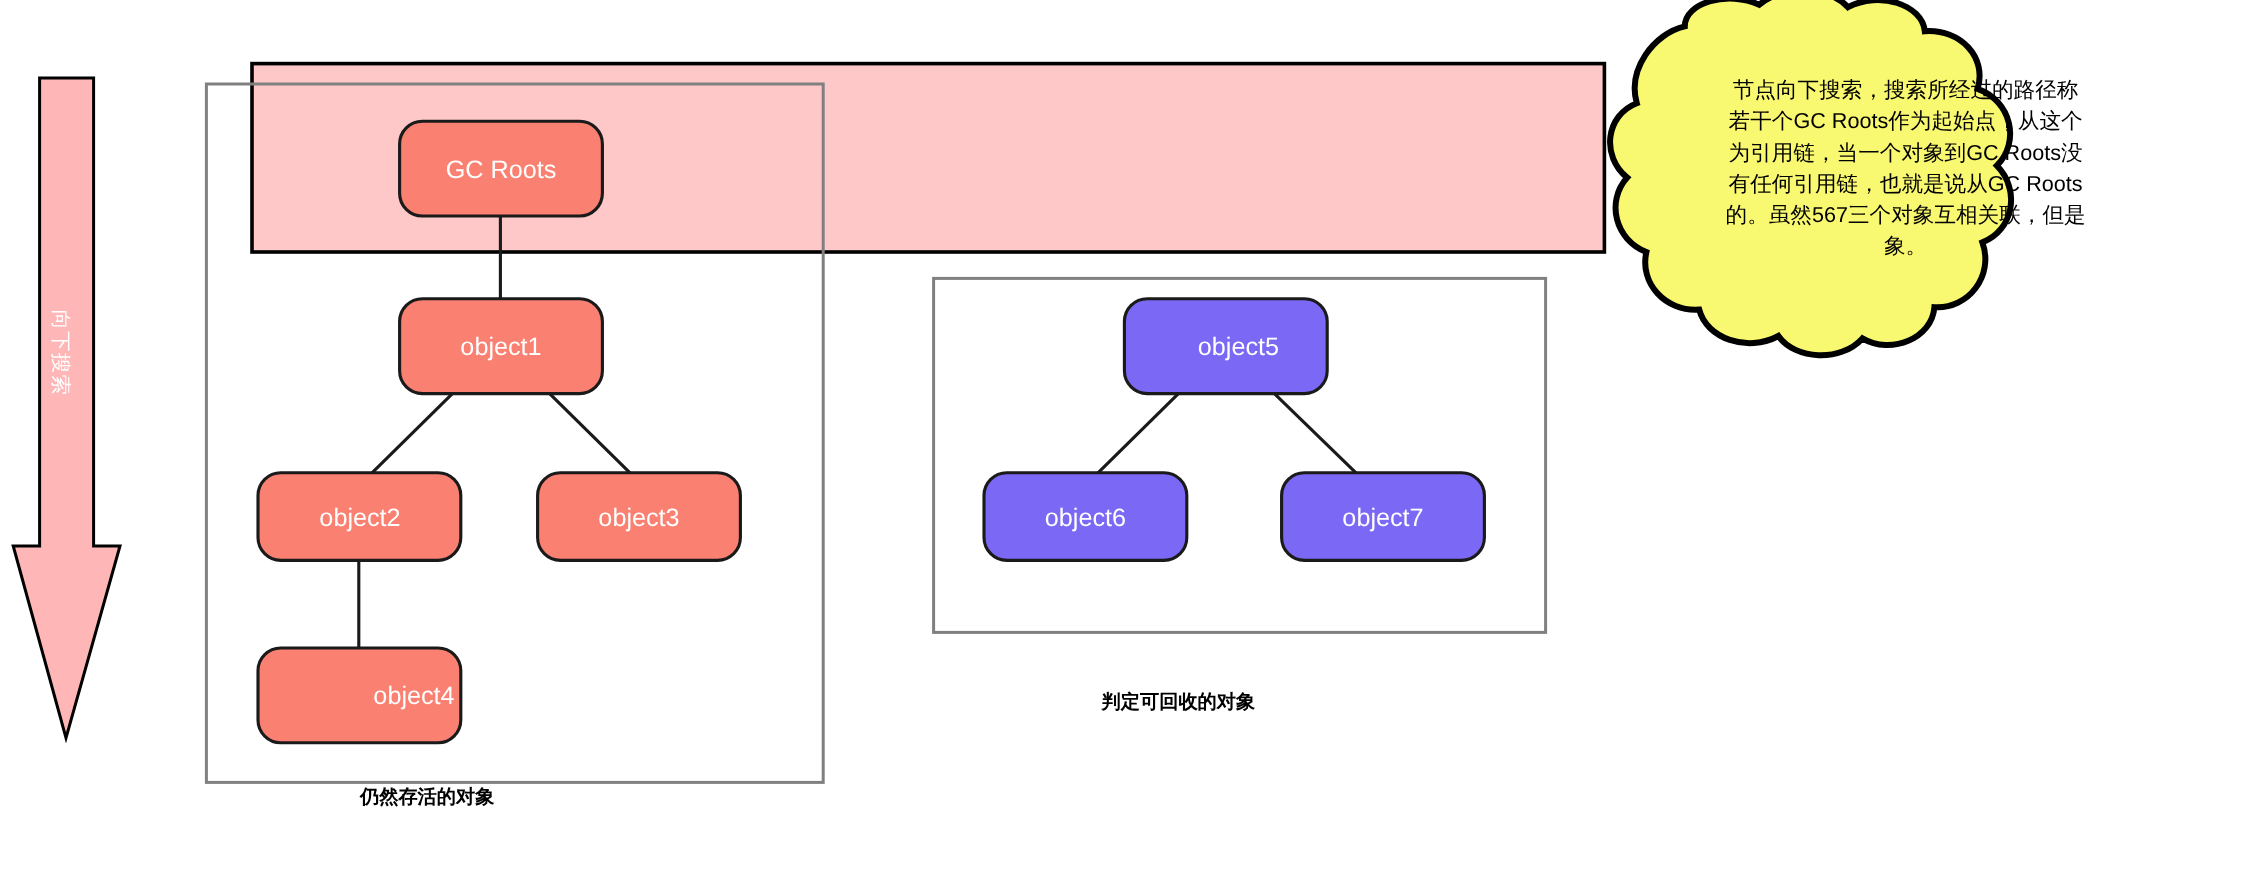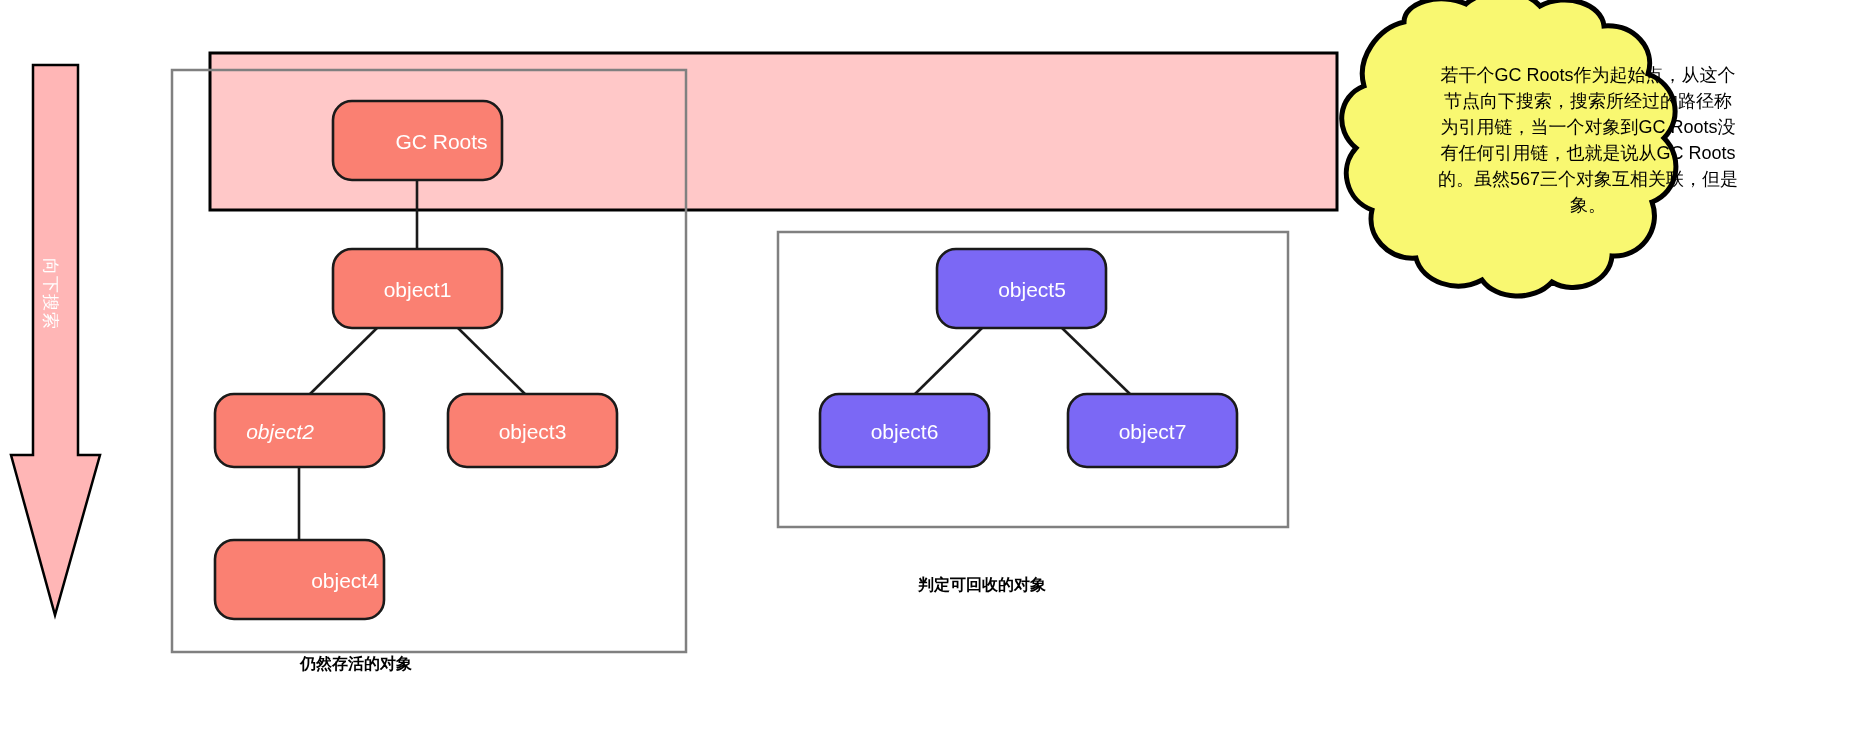--- a/index.html
+++ b/index.html
@@ -98,34 +98,34 @@
                C1456,294 1422,282 1416,258
                C1388,260 1366,236 1372,210
                C1346,200 1338,168 1356,148
                C1334,130 1338,96 1364,86
                C1356,58 1378,28 1404,22 Z" fill="#F9F871" stroke="#000000" stroke-width="5"></path>
     </g>
   </svg>
 
   <div class="arrowlabel" style="left:62px;top:258px;">向下搜索</div>
 
-  <div class="nodetext" style="left:333px;top:131px;width:169px;margin-left:24px;">GC Roots</div>
+  <div class="nodetext" style="left:333px;top:131px;width:169px;">GC Roots</div>
   <div class="nodetext" style="left:333px;top:279px;width:169px;">object1</div>
-  <div class="nodetext" style="left:206px;top:421px;width:148px;font-style:italic;">object2</div>
+  <div class="nodetext" style="left:226px;top:421px;width:148px;">object2</div>
   <div class="nodetext" style="left:448px;top:421px;width:169px;">object3</div>
   <div class="nodetext" style="left:215px;top:570px;width:202px;padding-left:29px;">object4</div>
   <div class="nodetext" style="left:937px;top:279px;width:190px;">object5</div>
   <div class="nodetext" style="left:820px;top:421px;width:169px;">object6</div>
   <div class="nodetext" style="left:1068px;top:421px;width:169px;">object7</div>
 
   <div class="caption" style="left:300px;top:654px;">仍然存活的对象</div>
   <div class="caption" style="left:918px;top:575px;">判定可回收的对象</div>
 
   <div class="cloudtext">
+    <div>节点向下搜索，搜索所经过的路径称</div>
     <div>若干个GC Roots作为起始点，从这个</div>
-    <div>节点向下搜索，搜索所经过的路径称</div>
     <div>为引用链，当一个对象到GC Roots没</div>
     <div>有任何引用链，也就是说从GC Roots</div>
     <div>的。虽然567三个对象互相关联，但是</div>
     <div>象。</div>
   </div>
 
 </div>
 
 </body></html>

